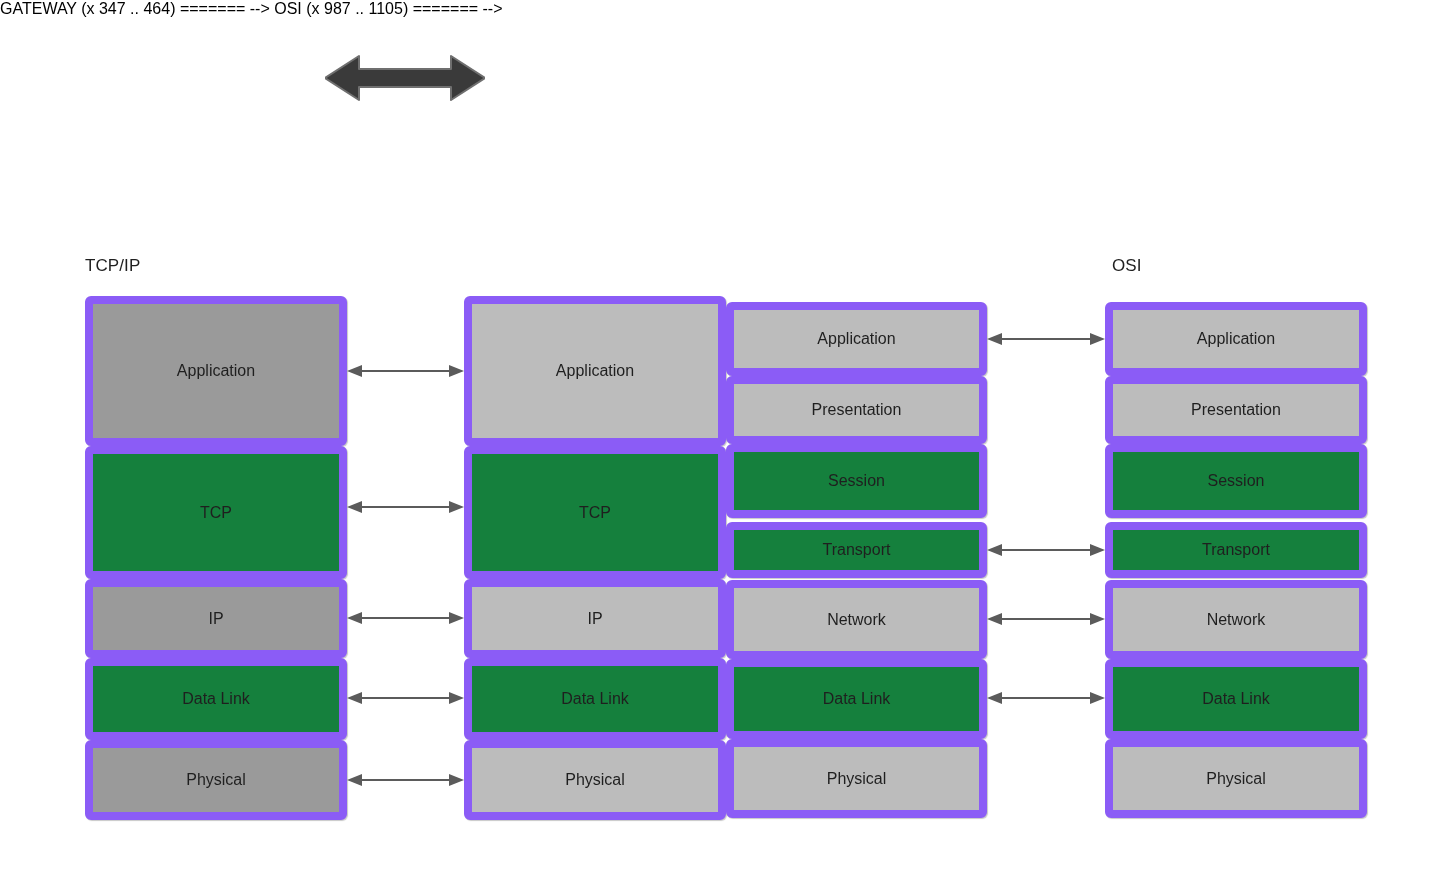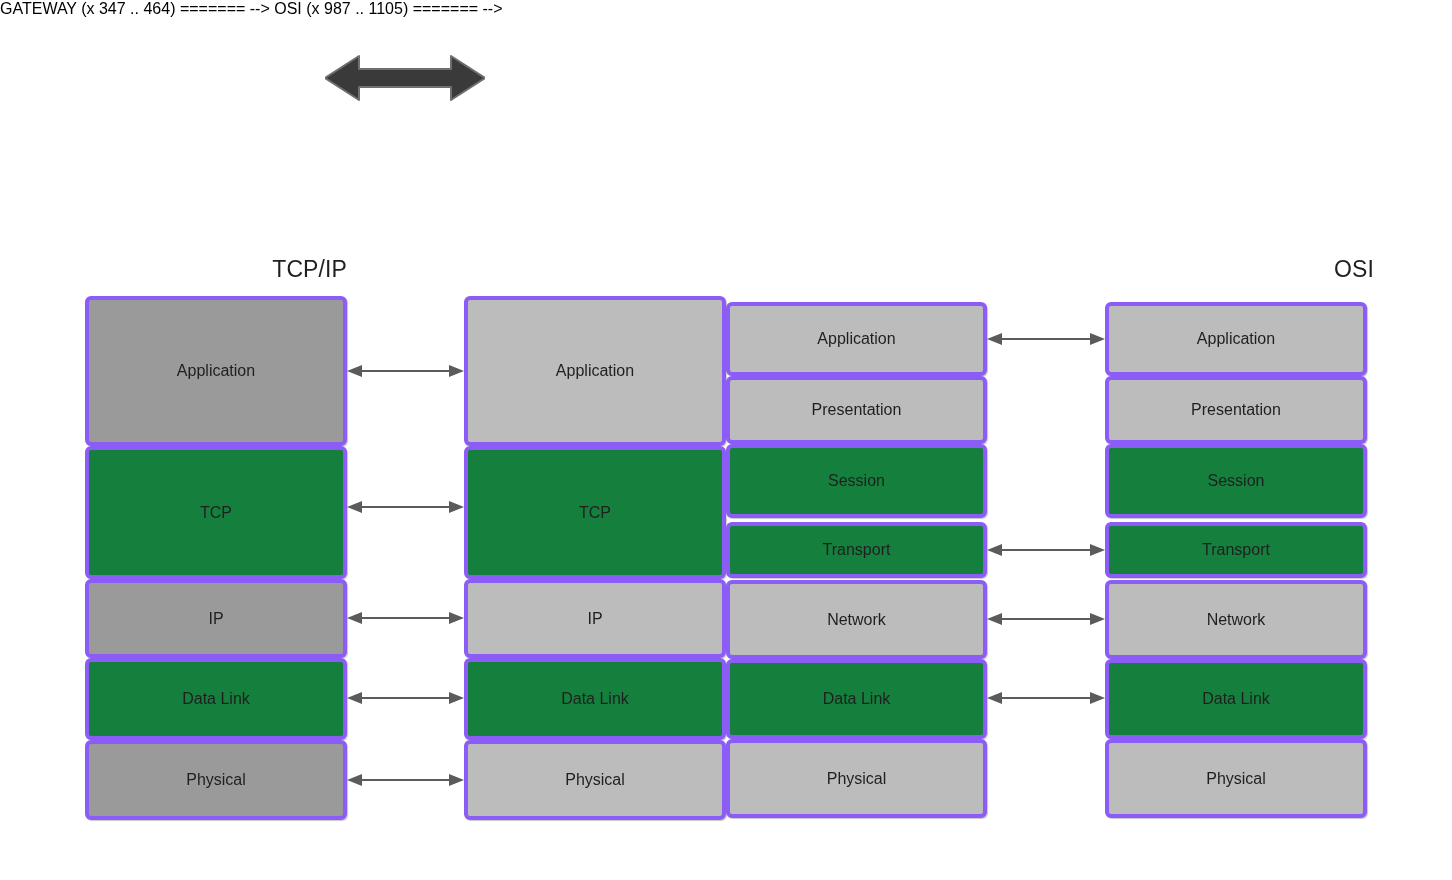--- a/index.html
+++ b/index.html
@@ -28,35 +28,35 @@
     position: absolute;
     left: 325px;
     top: 52px;
     width: 160px;
     height: 52px;
   }
 
   
   .col-title {
     position: absolute;
-    text-align: right;
-    font-size: 23px;
+    text-align: left;
+    font-size: 17px;
     color: #1f1f1f;
     letter-spacing: 0.1px;
     white-space: nowrap;
   }
   #title-tcpip  { left: 85px;   top: 256px; width: 262px; }
   #title-gateway{ left: 464px;  top: 256px; width: 523px; }
   #title-osi    { left: 1112px; top: 256px; width: 262px; }
 
   
   .block {
     position: absolute;
     box-sizing: border-box;
-    border: 4px solid #8b5cf6;
+    border: 8px solid #8b5cf6;
     border-radius: 6px;
     display: flex;
     align-items: center;
     justify-content: center;
     font-size: 16px;
     color: #1f1f1f;
     white-space: nowrap;
     box-shadow: 1px 1px 1px rgba(0,0,0,0.22);
   }
   .block.dark  { background: #9a9a9a; }

